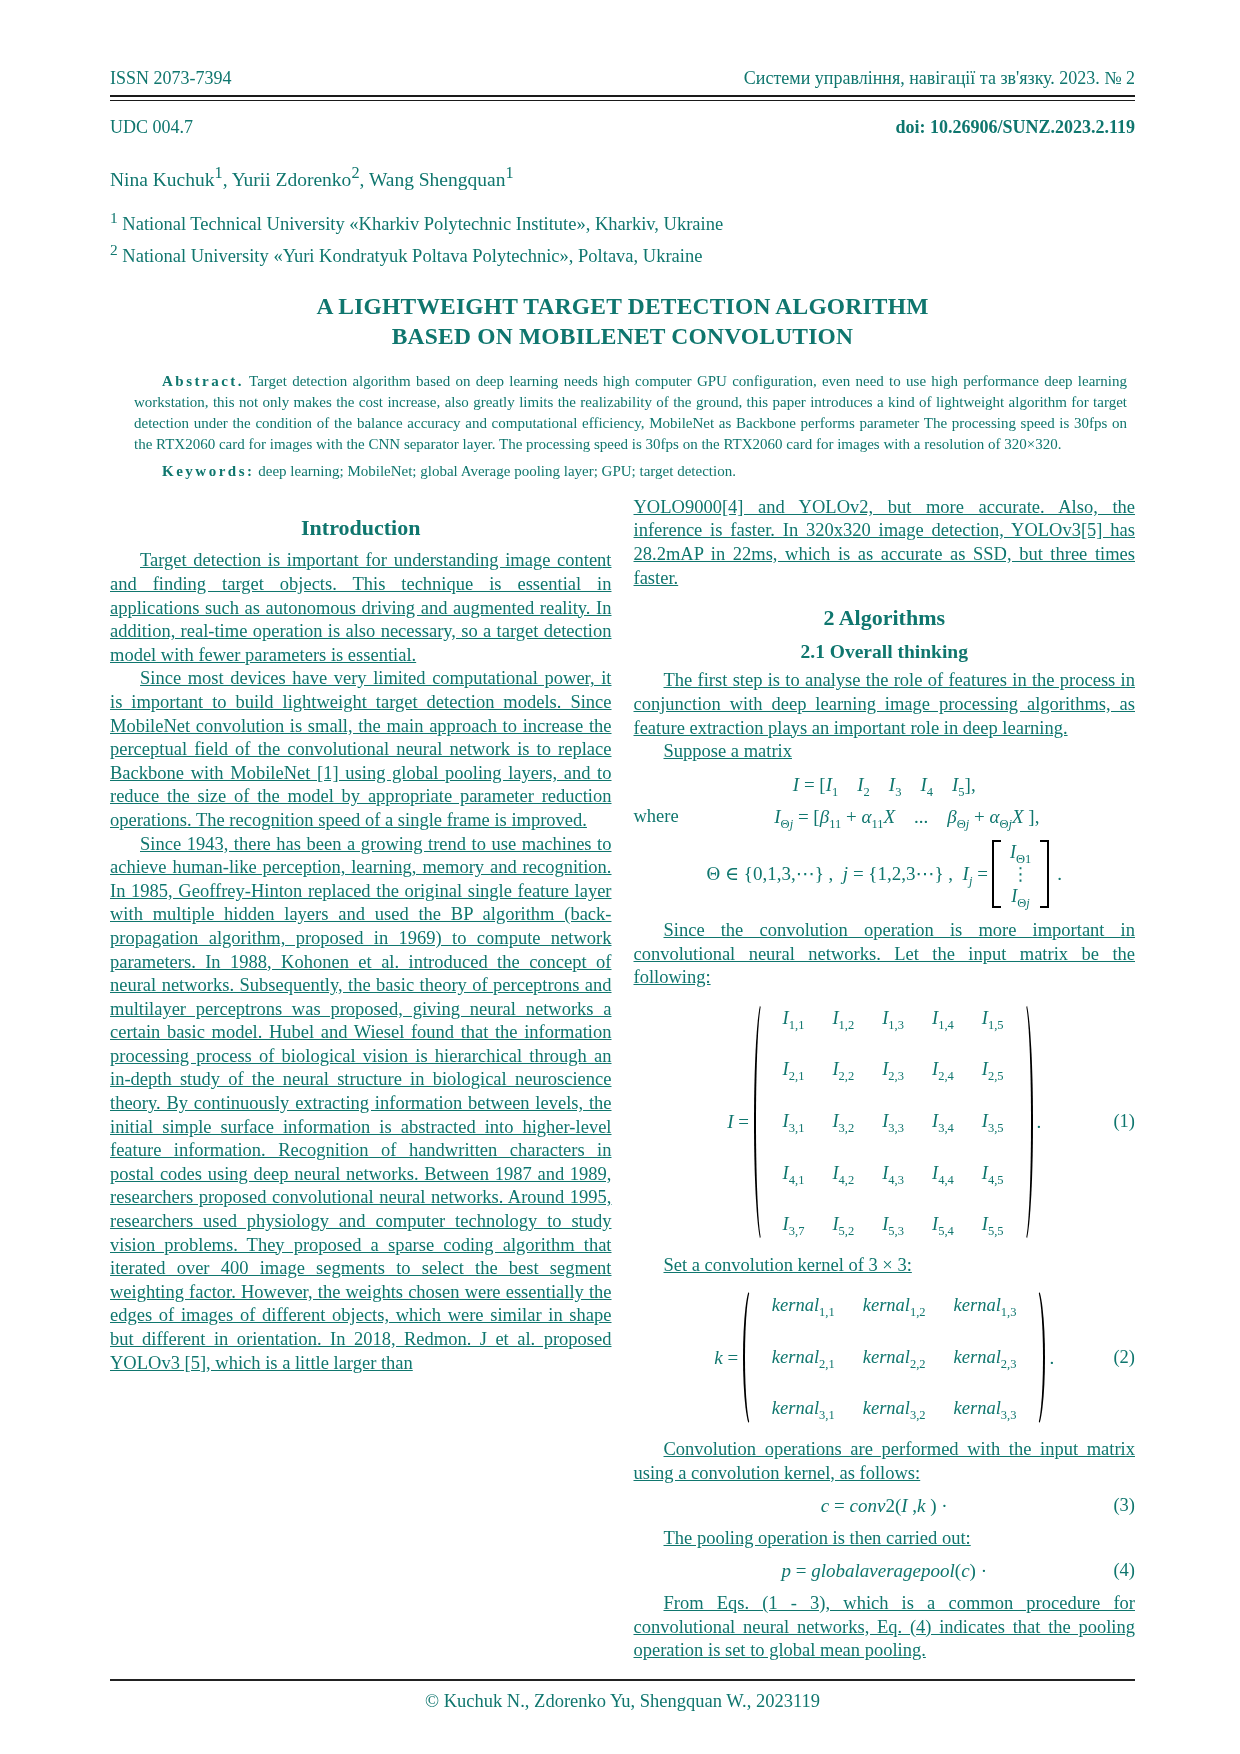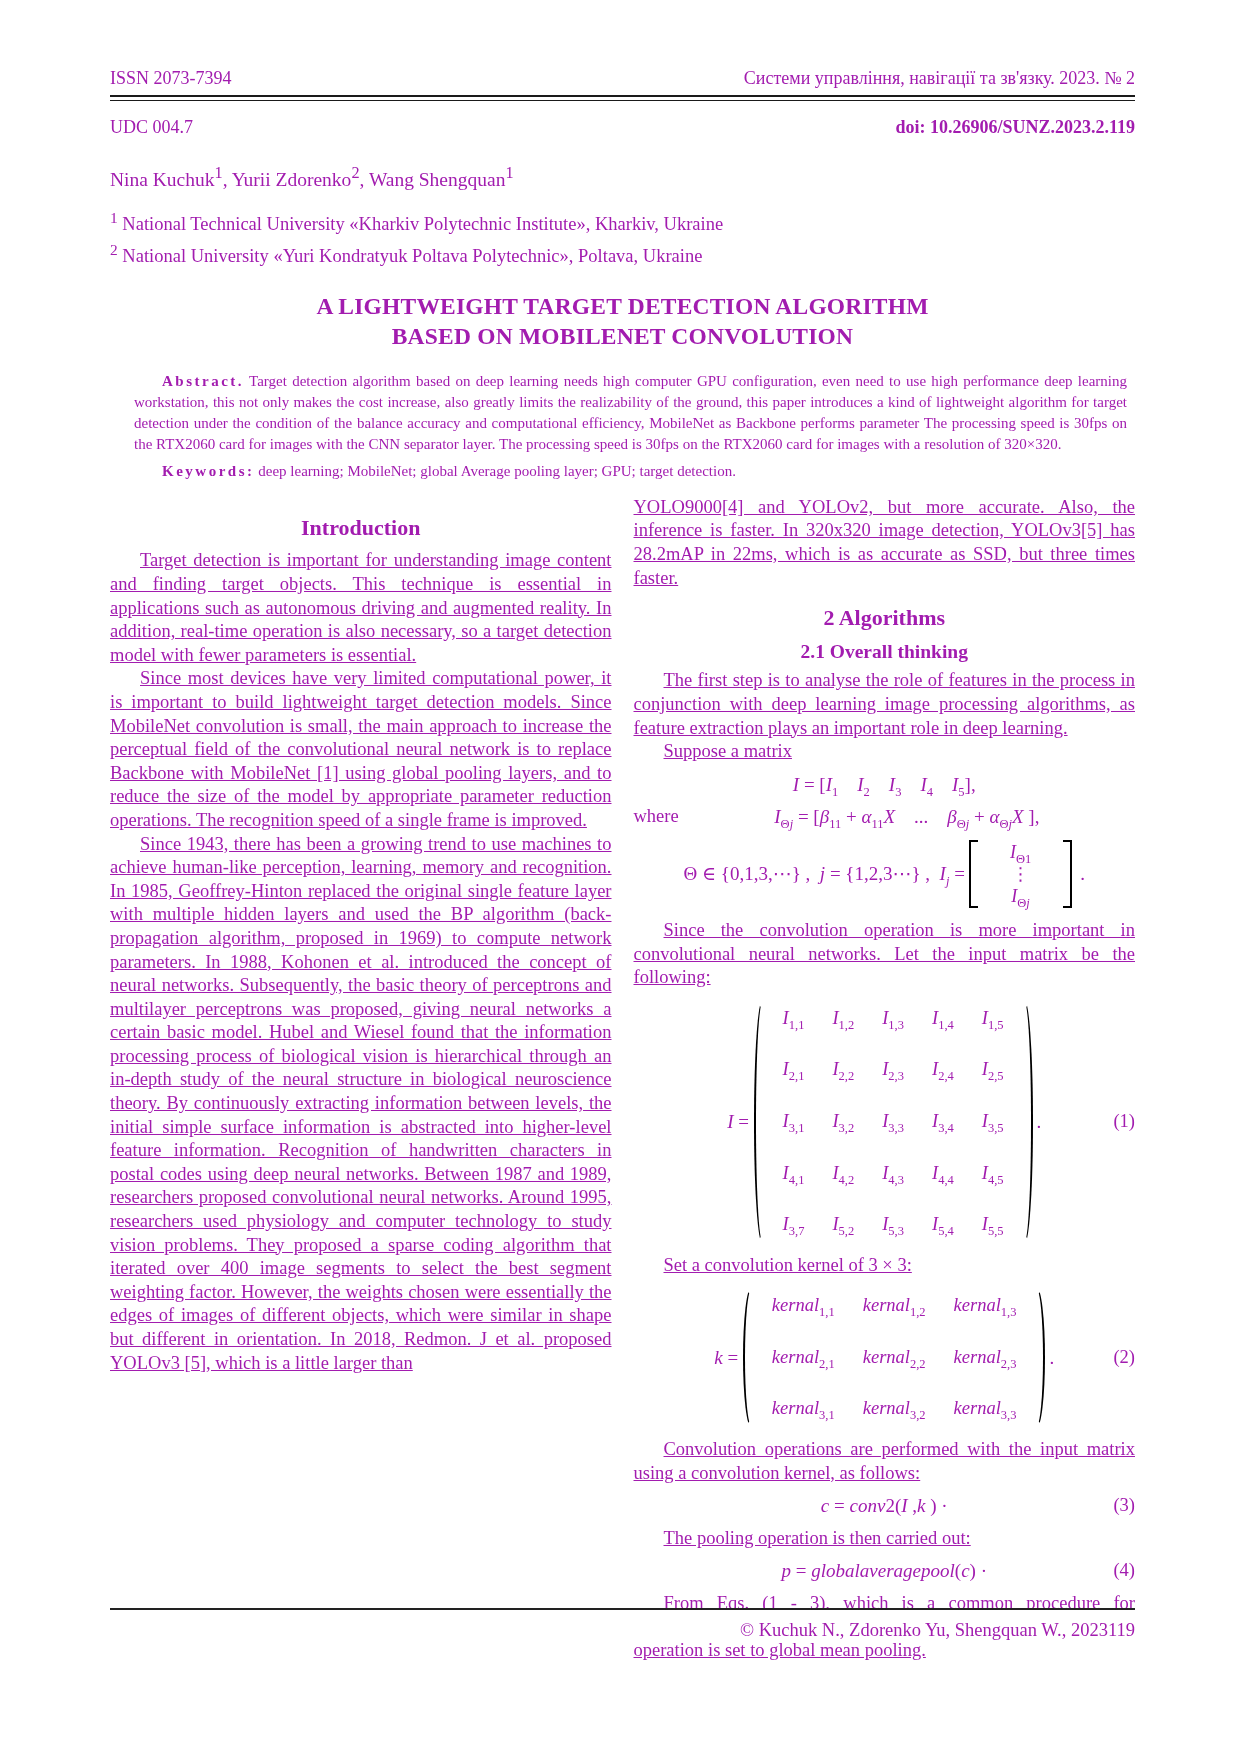--- a/index.html
+++ b/index.html
@@ -4,21 +4,21 @@
 <style>
   html,body{margin:0;padding:0;background:#888;}
   .page{
     position:relative;
     width:1240px;height:1754px;
     margin:0 auto;
     background:#ffffff;
     box-sizing:border-box;
     padding:68px 105px 0 110px;
     font-family:"Liberation Serif","DejaVu Serif",serif;
-    color:#a21caf;
+    color:#0f766e;
     overflow:hidden;
   }
   
   .hdr-row{display:flex;justify-content:space-between;align-items:baseline;font-size:18px;}
   .dbl-rule{margin-top:6px;height:3px;border-top:2.5px solid #1a1a1a;border-bottom:1.5px solid #1a1a1a;}
   .udc-row{display:flex;justify-content:space-between;align-items:baseline;margin-top:16px;font-size:18px;}
   .udc-row .doi{font-weight:bold;}
   .authors{margin-top:26px;font-size:19.5px;}
   .affil{margin-top:14px;font-size:18.5px;line-height:26px;}
   .affil div{white-space:nowrap;}
@@ -45,30 +45,30 @@
   i{font-style:italic;}
   sub{font-size:12.5px;line-height:0;}
   
   .mat{display:inline-flex;align-items:stretch;vertical-align:middle;}
   .paren{flex:0 0 13px;border:2.5px solid transparent;border-radius:50%;margin:1px 0;}
   .paren-l{border-left-color:#000;}
   .paren-r{border-right-color:#000;}
   .matrix{display:grid;padding:8px 12px;column-gap:24px;row-gap:9px;justify-items:start;align-items:center;font-size:18.5px;font-style:italic;gap:28px;}
   .matrix sub{font-style:normal;}
   
-  .vec{display:inline-flex;align-items:stretch;vertical-align:middle;margin:0 4px;gap:23px;}
+  .vec{display:inline-flex;align-items:stretch;vertical-align:middle;margin:0 4px;}
   .sqb{flex:0 0 7px;border:2px solid #000;margin:2px 0;}
   .sqb-l{border-right:0;}
   .sqb-r{border-left:0;}
   .vec-col{display:flex;flex-direction:column;align-items:center;padding:3px 9px;font-size:18px;line-height:22px;}
   .tail{font-size:19px;margin-left:4px;}
   
-  .footer{position:absolute;left:110px;right:105px;top:1608px;background:#fff;
+  .footer{position:absolute;left:110px;right:105px;top:1679px;background:#fff;
           border-top:2px solid #222;padding-top:10px;
-          display:flex;justify-content:flex-end;font-size:18.5px;}
+          display:flex;justify-content:center;font-size:18.5px;}
 </style>
 </head>
 <body>
 
 <div class="page">
 
   <div class="hdr-row">
     <span>ISSN 2073-7394</span>
     <span>Системи управління, навігації та зв'язку. 2023. № 2</span>
   </div>

